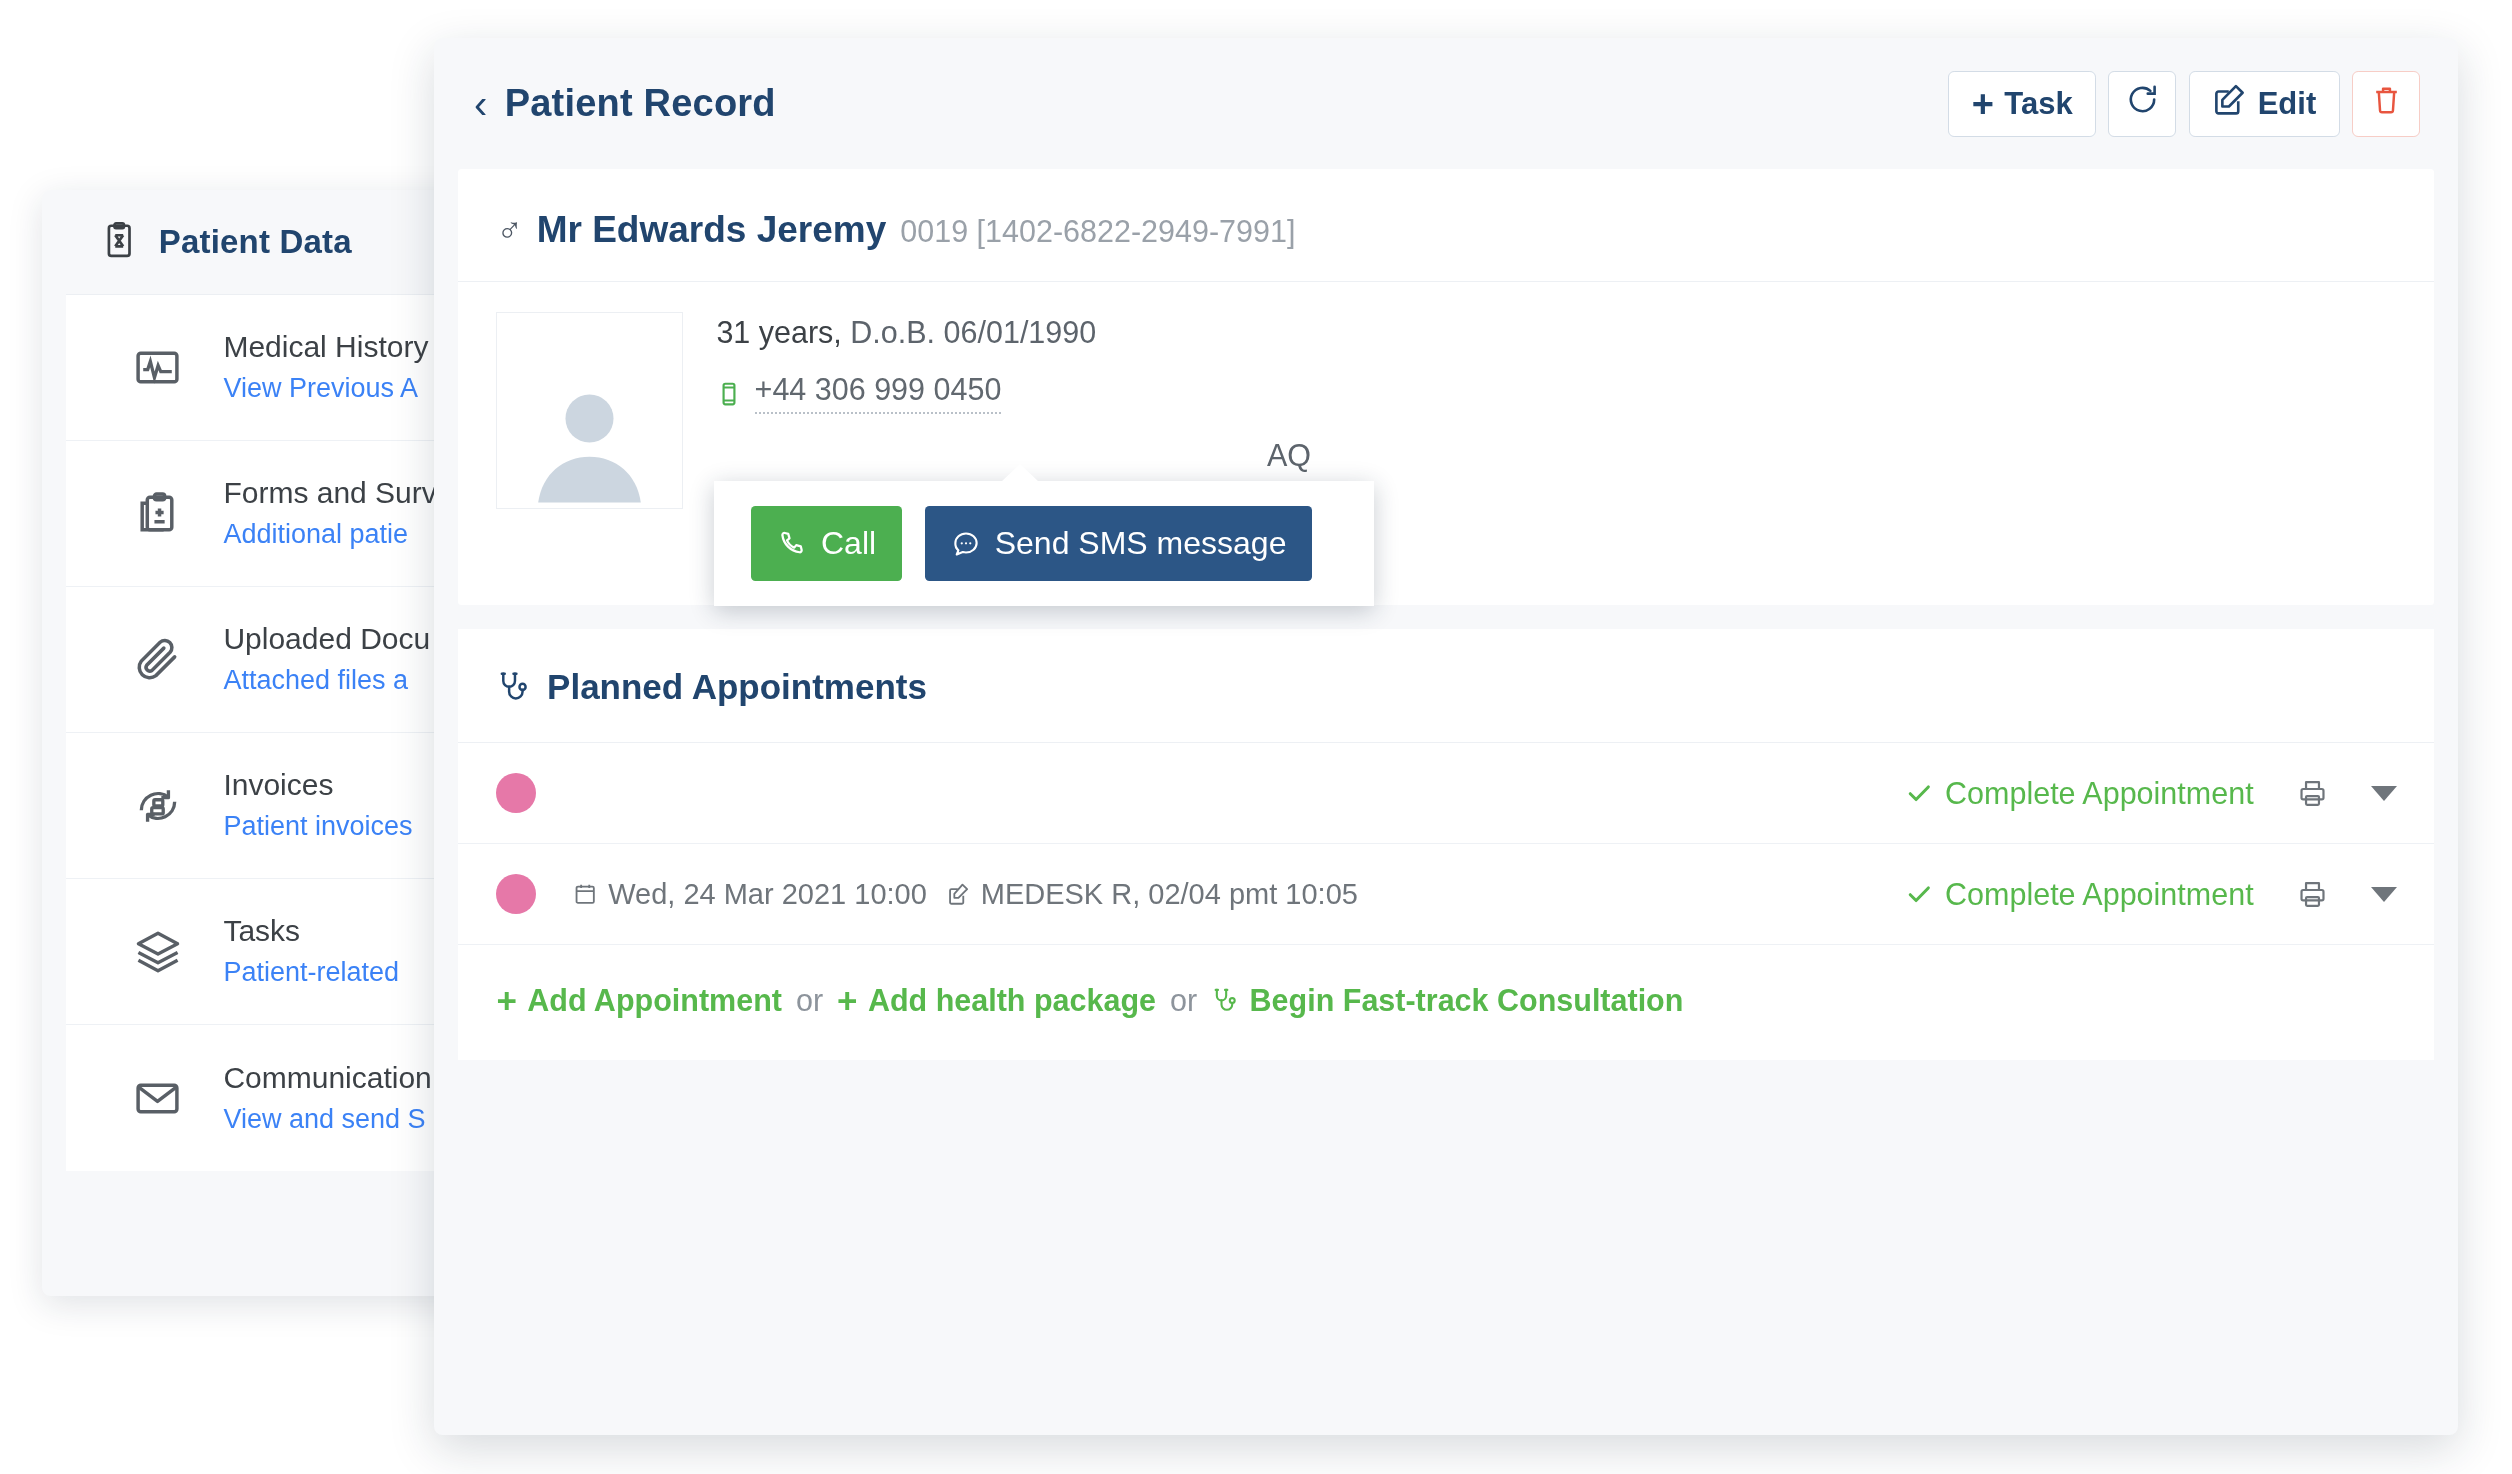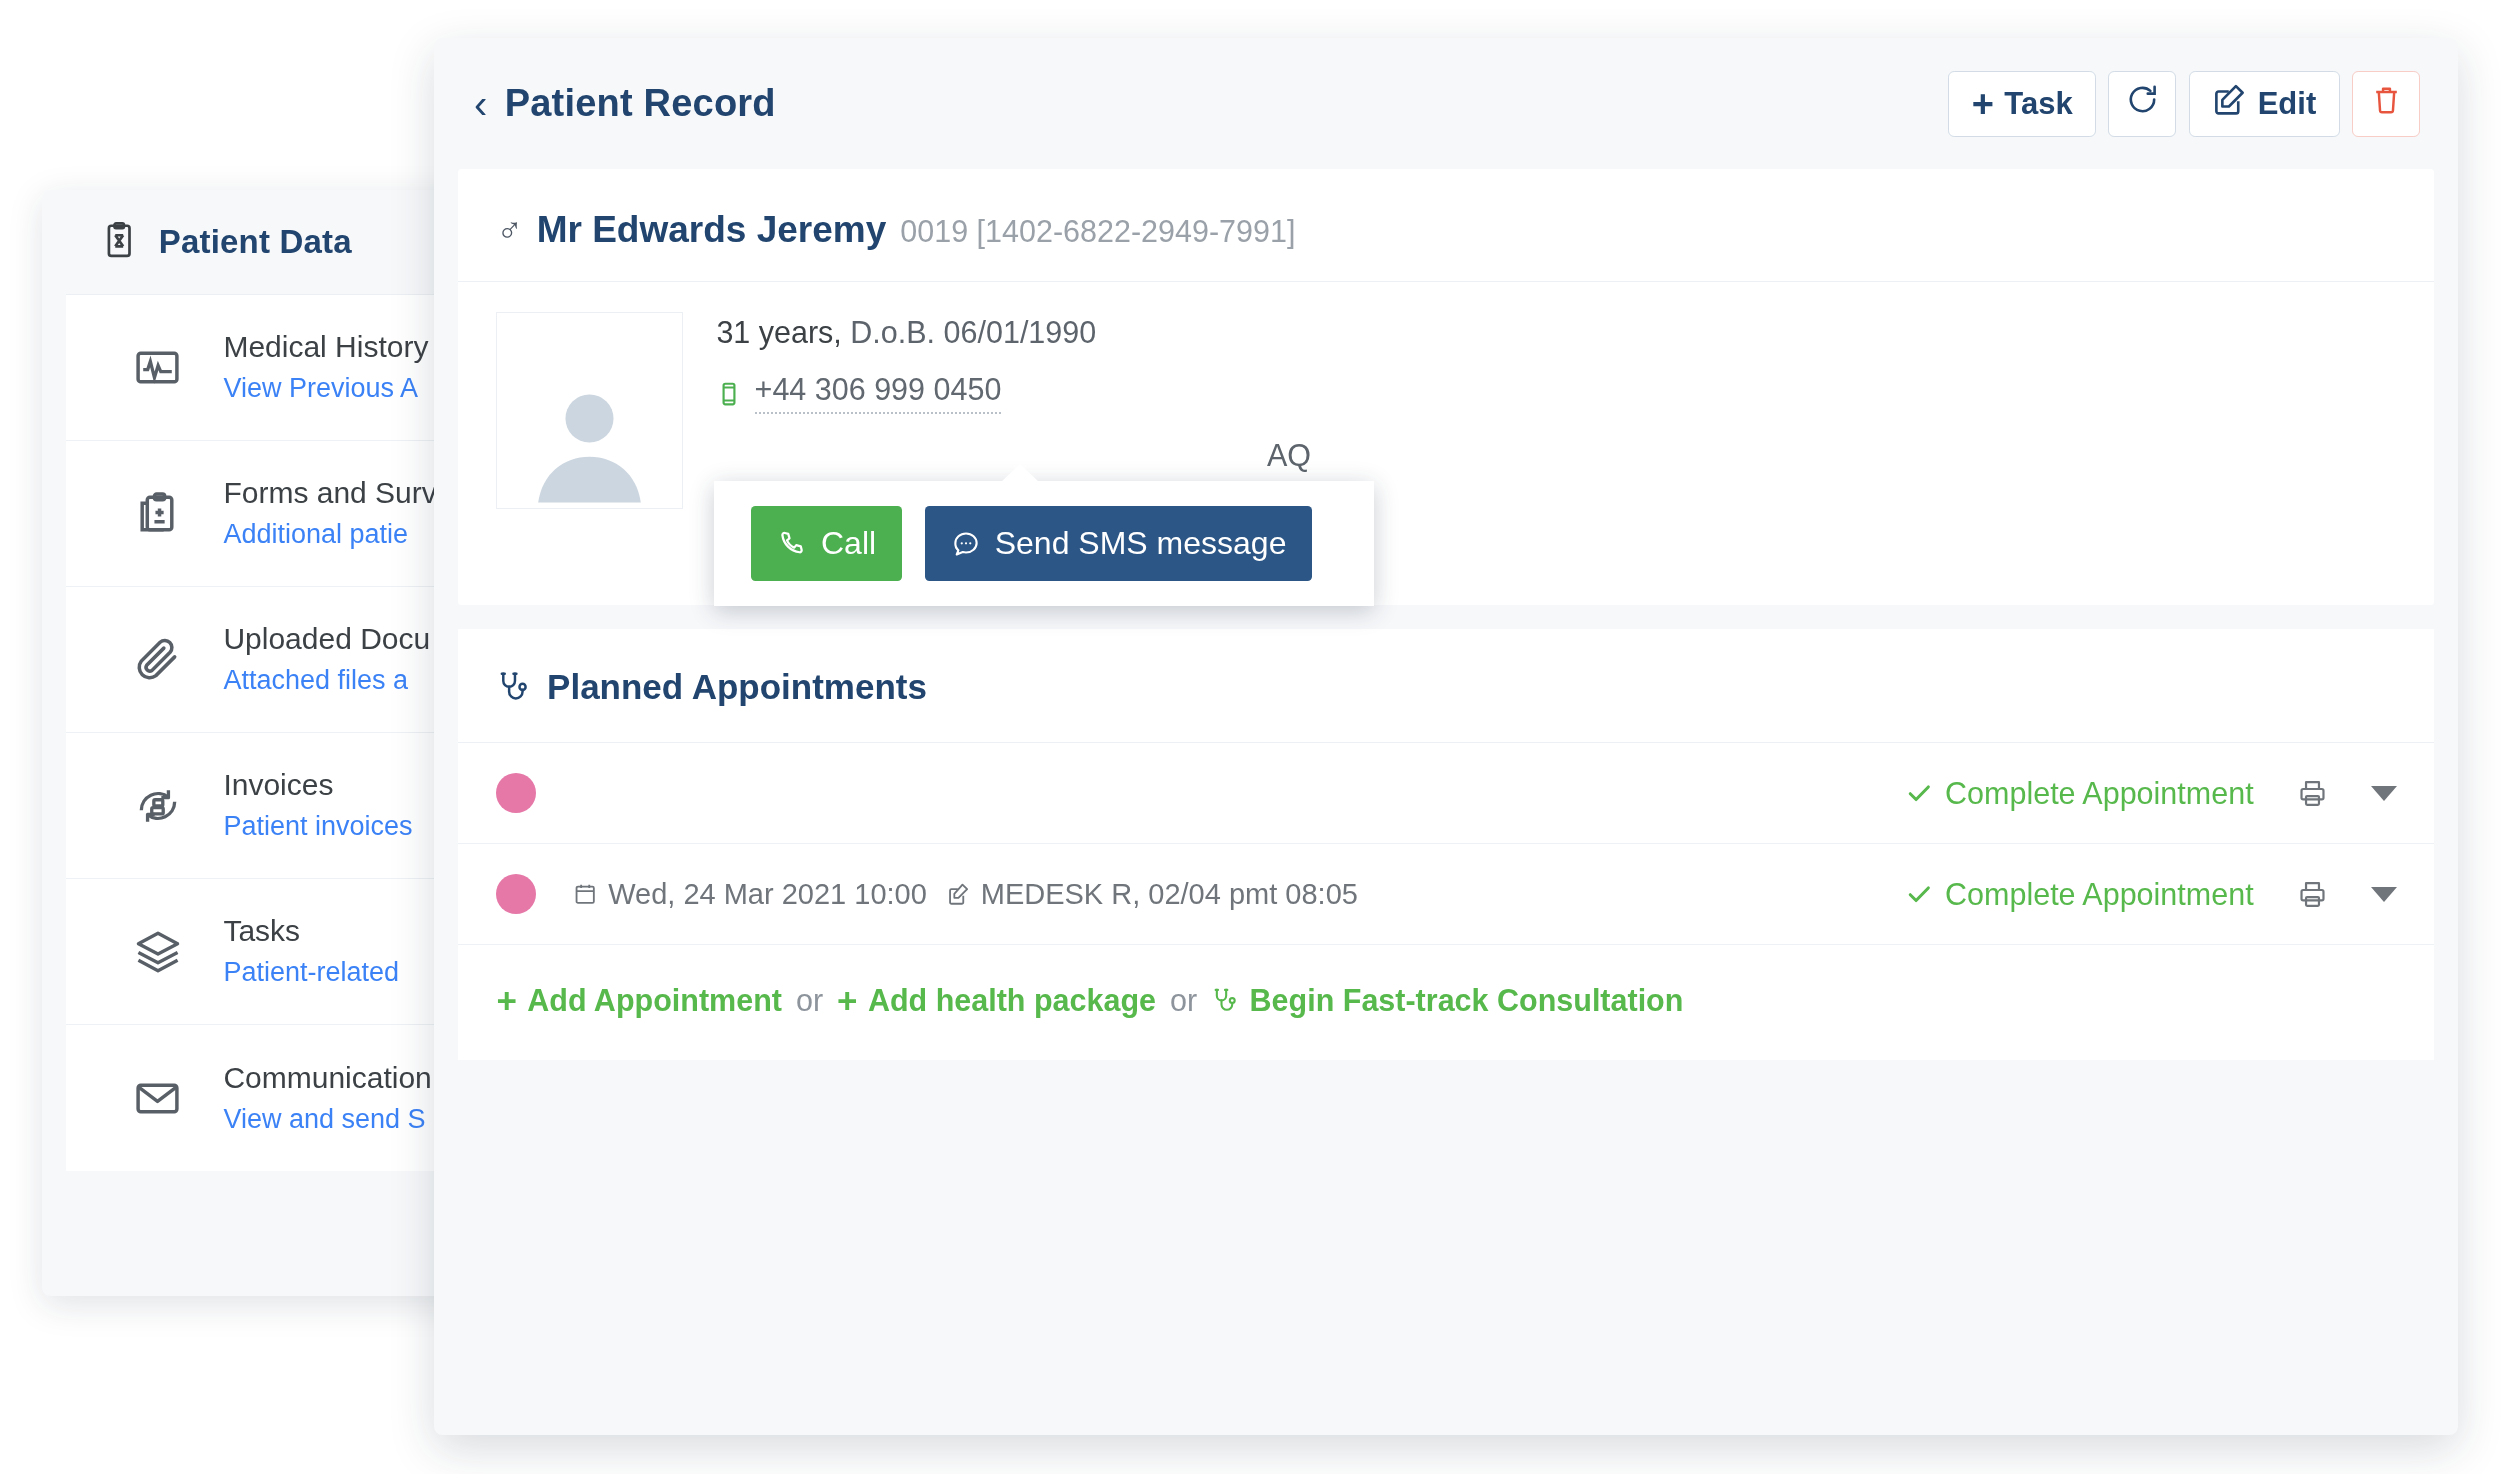--- a/index.html
+++ b/index.html
@@ -532,21 +532,21 @@
               <path d="M3.5 9h17M8 2.6v3.4M16 2.6v3.4"></path>
             </svg>
           </span>
           <span>Wed, 24 Mar 2021 10:00</span>
           <span style="display:inline-flex;margin-left:8.7px;">
             <svg width="24.4" height="24.4" viewBox="0 0 24 24" fill="none" stroke="#6f757b" stroke-width="1.8" stroke-linejoin="round">
               <path d="M17 13.6V20a1.4 1.4 0 0 1-1.4 1.4H5.4A1.4 1.4 0 0 1 4 20V8.4A1.4 1.4 0 0 1 5.4 7h6.2"></path>
               <path d="M16.2 2.6 20.8 7l-8.6 8.6H8.2v-4z"></path>
             </svg>
           </span>
-          <span>MEDESK R, 02/04 pmt 08:05</span>
+          <span>MEDESK R, 02/04 pmt 10:05</span>
         </div>
       </div>
       <div class="appt-actions">
         <span class="complete-link">
           <span style="display:inline-flex;">
             <svg width="28" height="28" viewBox="0 0 24 24" fill="none" stroke="#57b84c" stroke-width="2.6" stroke-linecap="round" stroke-linejoin="round">
               <path d="m4.5 12.6 5 5L20 6.8"></path>
             </svg>
           </span>
           <span>Complete Appointment</span>

